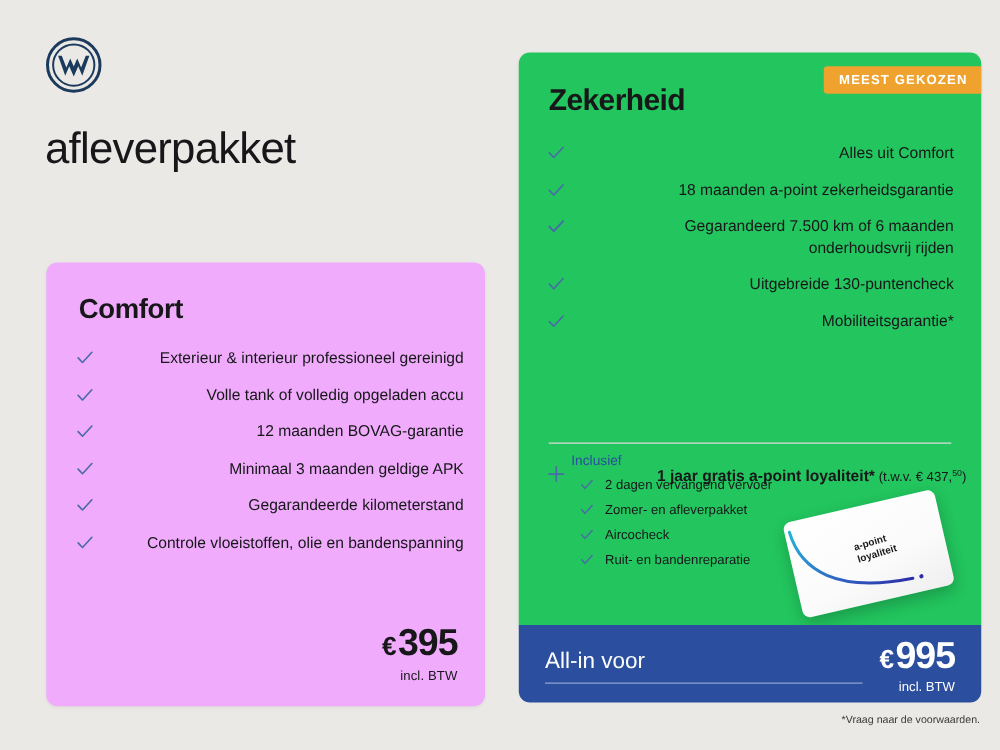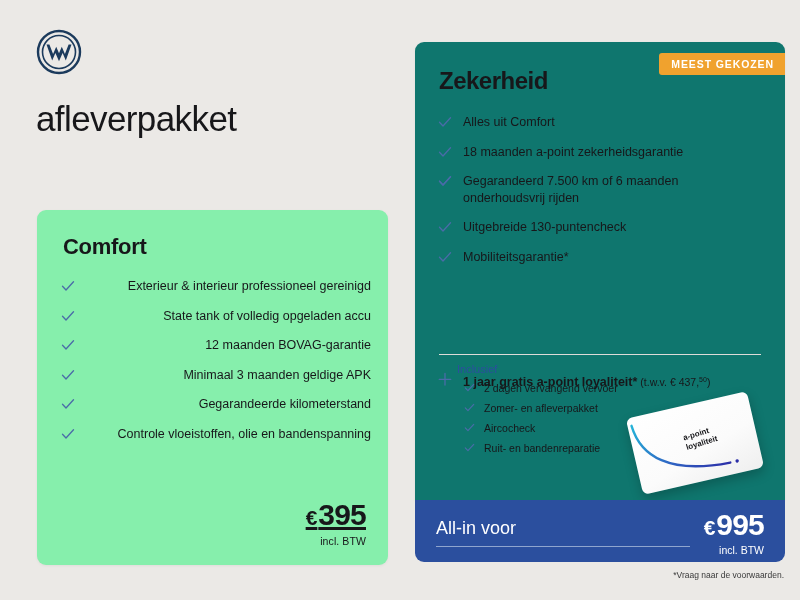--- a/index.html
+++ b/index.html
@@ -53,21 +53,21 @@
     color: #17171a;
   }
   .headline .ln { display: block; }
 
   .card-comfort {
     position: absolute;
     left: 37px;
     top: 210px;
     width: 351px;
     height: 355px;
-    background: #86efac;
+    background: #f0abfc;
     border-radius: 9px;
     box-shadow: 0 1px 3px rgba(0,0,0,0.05);
   }
 
   .card-title {
     position: absolute;
     left: 26px;
     top: 24px;
     font-size: 22px;
     font-weight: 700;
@@ -108,21 +108,20 @@
     bottom: 18px;
     text-align: right;
   }
   .price-amount {
     font-size: 30px;
     font-weight: 700;
     letter-spacing: -0.8px;
     color: #17171a;
     line-height: 32px;
     white-space: nowrap;
-    text-decoration: underline;
   }
   .price-amount .cur {
     font-size: 21px;
     font-weight: 700;
     letter-spacing: 0;
     margin-right: 1px;
   }
   .price-note {
     font-size: 10.5px;
     color: #17171a;
@@ -130,24 +129,25 @@
     letter-spacing: 0.1px;
   }
 
   
   .card-zekerheid {
     position: absolute;
     left: 415px;
     top: 42px;
     width: 370px;
     height: 458px;
-    background: #0f766e;
+    background: #22c55e;
     border-radius: 9px 9px 0 0;
     box-shadow: 0 1px 3px rgba(0,0,0,0.05);
     overflow: hidden;
+    text-align: right;
   }
 
   .badge {
     position: absolute;
     right: 0px;
     top: 11px;
     background: #f0a22e;
     color: #ffffff;
     font-size: 10.5px;
     font-weight: 700;
@@ -366,21 +366,21 @@
               </svg>
           </span>
           <span>Exterieur &amp; interieur professioneel gereinigd</span>
         </li>
         <li>
           <span class="chk">
             <svg width="14" height="13" viewBox="0 0 14 13">
                 <path d="M1.5 6.3 L5 10 L12.5 1.8" fill="none" stroke="#4a6ba8" stroke-width="1.3" stroke-linecap="round" stroke-linejoin="round"></path>
               </svg>
           </span>
-          <span>State tank of volledig opgeladen accu</span>
+          <span>Volle tank of volledig opgeladen accu</span>
         </li>
         <li>
           <span class="chk">
             <svg width="14" height="13" viewBox="0 0 14 13">
                 <path d="M1.5 6.3 L5 10 L12.5 1.8" fill="none" stroke="#4a6ba8" stroke-width="1.3" stroke-linecap="round" stroke-linejoin="round"></path>
               </svg>
           </span>
           <span>12 maanden BOVAG-garantie</span>
         </li>
         <li>

